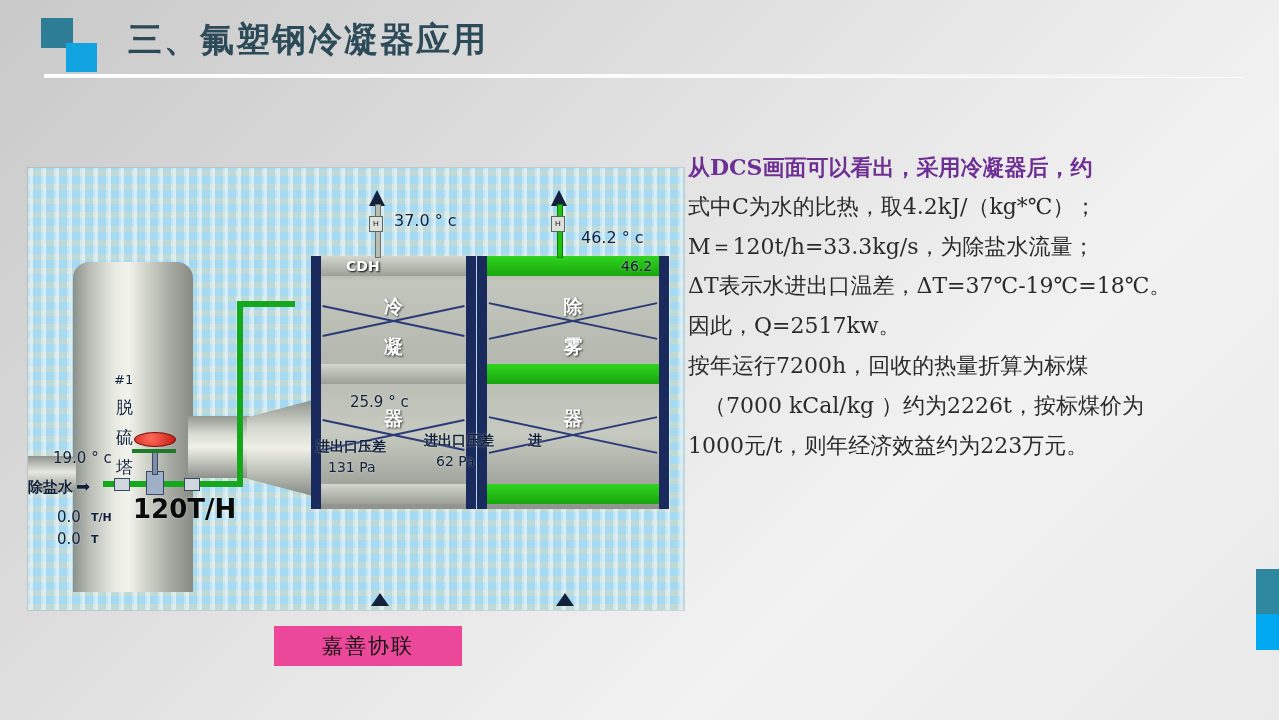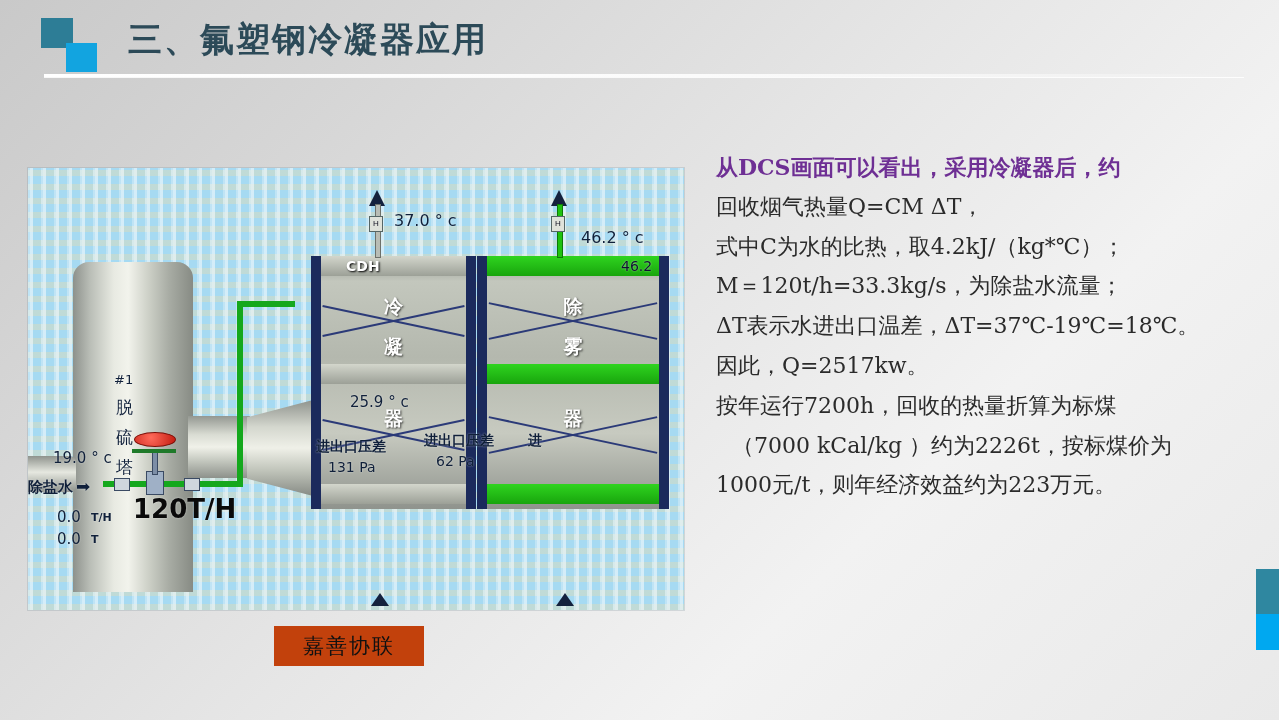--- a/index.html
+++ b/index.html
@@ -127,29 +127,29 @@
     border:1px solid #7c0f08;
   }
   .valve-wheel{position:absolute;width:44px;height:4px;background:#1f7a2a;}
   .gate{position:absolute;width:14px;height:11px;background:#cfd6dd;border:1px solid #3a4a63;}
 
   .bot-arrow{position:absolute;width:0;height:0;
     border-left:9px solid transparent;border-right:9px solid transparent;border-bottom:13px solid #14213d;}
 
   
   .caption{
-    position:absolute;left:274px;top:626px;width:150px;height:40px;
-    background:#c2410c;display:flex;align-items:center;justify-content:center;
+    position:absolute;left:274px;top:626px;width:188px;height:40px;
+    background:#ec4899;display:flex;align-items:center;justify-content:center;
     color:#111;font-size:21px;letter-spacing:2px;
     font-family:"DejaVu Sans","Liberation Sans",sans-serif;
   }
 
   
   .body-text{
-    position:absolute;left:716px;top:152px;width:540px;
+    position:absolute;left:688px;top:152px;width:540px;
     font-family:"DejaVu Serif","Liberation Serif",serif;
   }
   .body-text p{margin:0 0 9px 0;font-size:22px;line-height:1.40;white-space:nowrap;}
   .p-purple{color:#6e2f94;font-weight:bold;}
   .p-purple .lite{color:#8b62ad;font-weight:normal;}
   .p-dark{color:#2b2b2b;}
   .p-indent{padding-left:16px;}
 </style>
 </head>
 <body>
@@ -245,21 +245,20 @@
     <div class="dcs-txt" style="left:500px;top:264px;font-size:14px;font-weight:bold;">进</div>
 
     <div class="bot-arrow" style="left:343px;top:425px;"></div>
     <div class="bot-arrow" style="left:528px;top:425px;"></div>
   </div>
 
   <div class="caption">嘉善协联</div>
 
   <div class="body-text">
     <p class="p-purple">从DCS画面可以看出，采用冷凝器后，约</p>
-    <p class="p-dark">回收烟气热量Q=CM ΔT，</p>
     <p class="p-dark">式中C为水的比热，取4.2kJ/（kg*℃）；</p>
     <p class="p-dark">M＝120t/h=33.3kg/s，为除盐水流量；</p>
     <p class="p-dark">ΔT表示水进出口温差，ΔT=37℃-19℃=18℃。</p>
     <p class="p-dark">因此，Q=2517kw。</p>
     <p class="p-dark">按年运行7200h，回收的热量折算为标煤</p>
     <p class="p-dark p-indent">（7000 kCal/kg ）约为2226t，按标煤价为</p>
     <p class="p-dark">1000元/t，则年经济效益约为223万元。</p>
   </div>
 
 </div>

